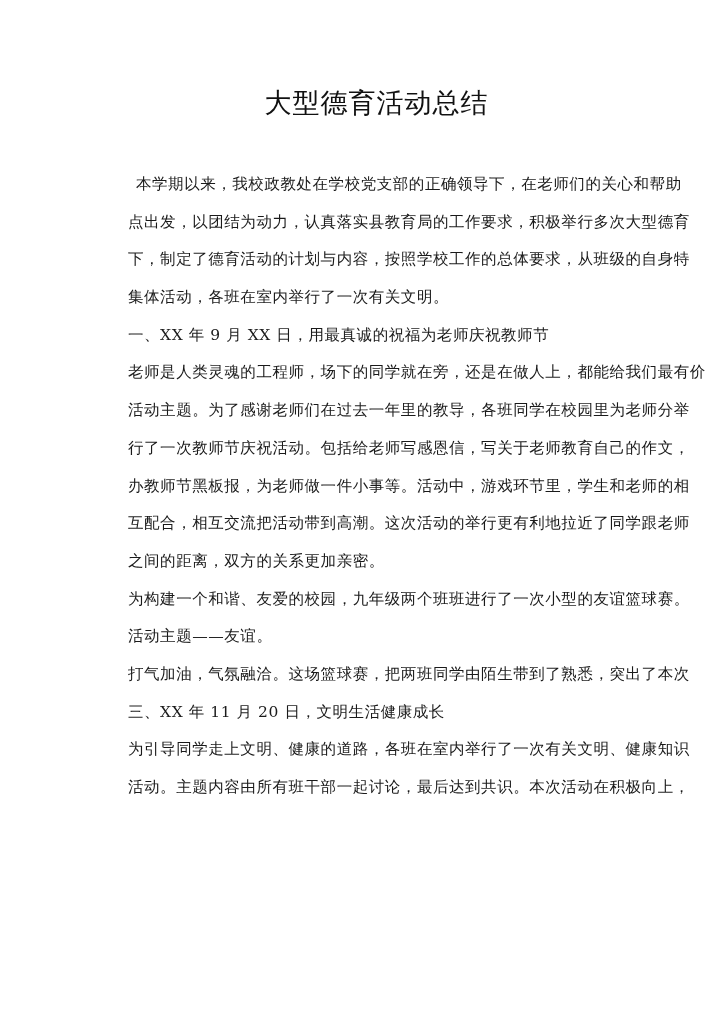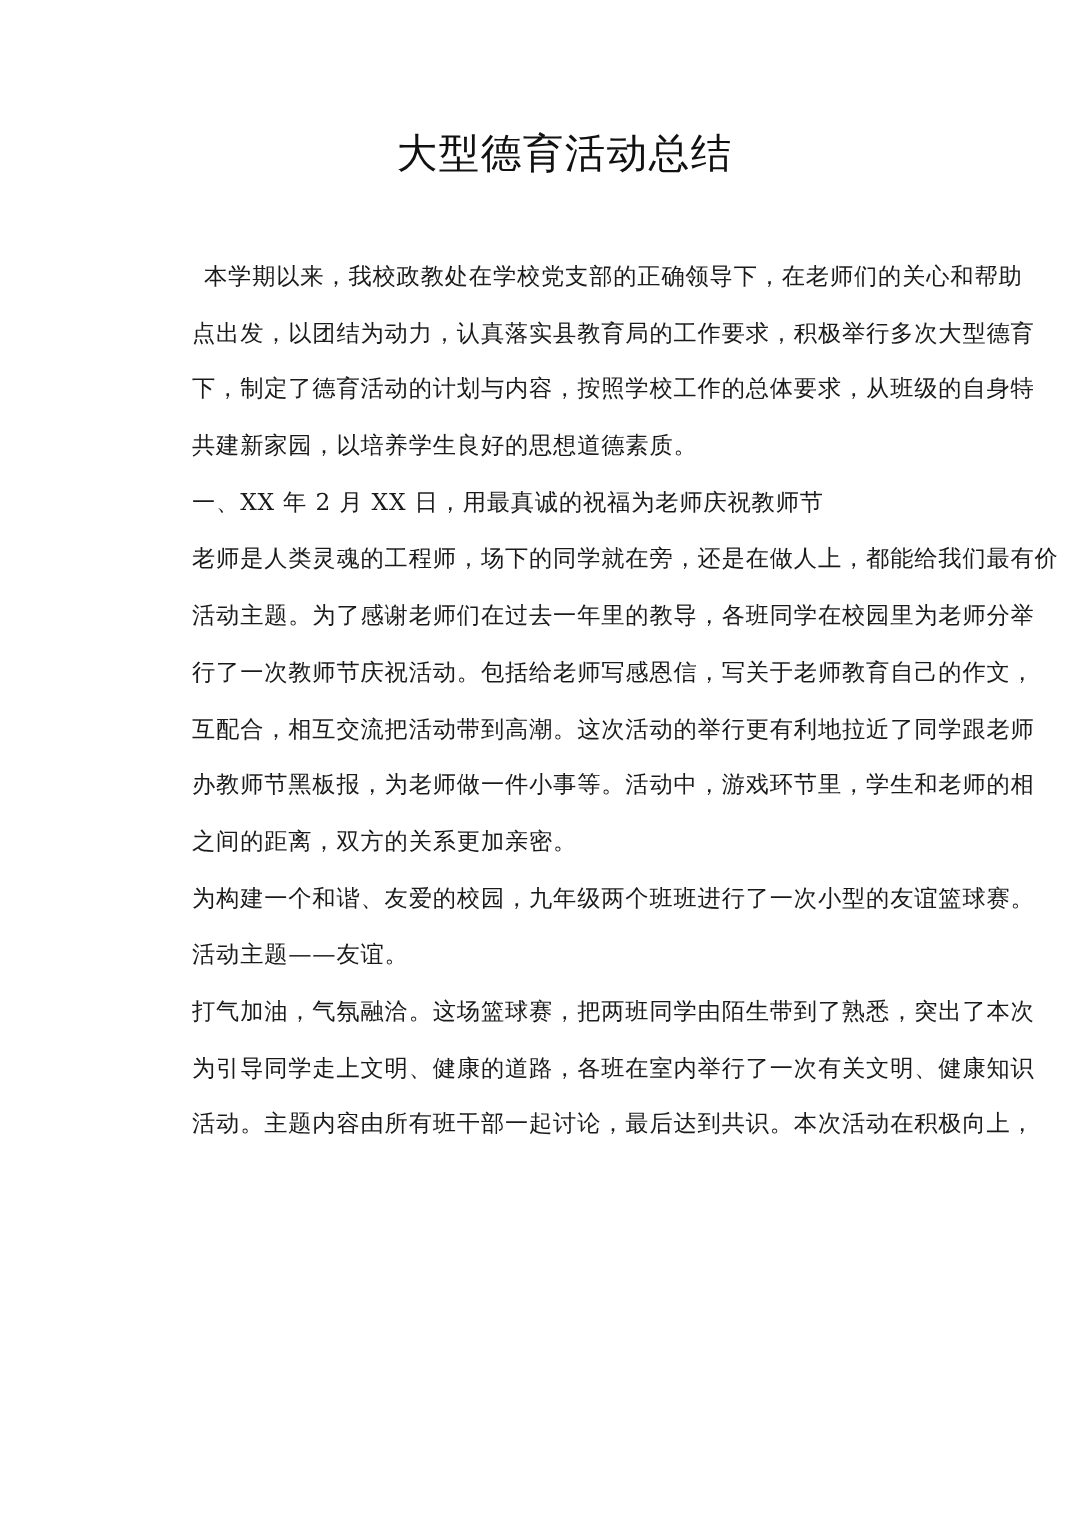--- a/index.html
+++ b/index.html
@@ -61,27 +61,28 @@
 </head>
 <body>
 
 <div class="page">
   <h1 class="title">大型德育活动总结</h1>
 
   <div class="body">
     <span class="line indent"> 本学期以来，我校政教处在学校党支部的正确领导下，在老师们的关心和帮助</span>
     <span class="line">点出发，以团结为动力，认真落实县教育局的工作要求，积极举行多次大型德育</span>
     <span class="line">下，制定了德育活动的计划与内容，按照学校工作的总体要求，从班级的自身特</span>
-    <span class="line">共建新家园，以培养学生良好的思想道德素质。</span>
-    <span class="line">一、XX 年 2 月 XX 日，用最真诚的祝福为老师庆祝教师节</span>
+    <span class="line">集体活动，各班在室内举行了一次有关文明。</span>
+    <span class="line">一、XX 年 9 月 XX 日，用最真诚的祝福为老师庆祝教师节</span>
     <span class="line">老师是人类灵魂的工程师，场下的同学就在旁，还是在做人上，都能给我们最有价</span>
     <span class="line">活动主题。为了感谢老师们在过去一年里的教导，各班同学在校园里为老师分举</span>
     <span class="line">行了一次教师节庆祝活动。包括给老师写感恩信，写关于老师教育自己的作文，</span>
+    <span class="line">办教师节黑板报，为老师做一件小事等。活动中，游戏环节里，学生和老师的相</span>
     <span class="line">互配合，相互交流把活动带到高潮。这次活动的举行更有利地拉近了同学跟老师</span>
-    <span class="line">办教师节黑板报，为老师做一件小事等。活动中，游戏环节里，学生和老师的相</span>
     <span class="line">之间的距离，双方的关系更加亲密。</span>
     <span class="line">为构建一个和谐、友爱的校园，九年级两个班班进行了一次小型的友谊篮球赛。</span>
     <span class="line">活动主题——友谊。</span>
     <span class="line">打气加油，气氛融洽。这场篮球赛，把两班同学由陌生带到了熟悉，突出了本次</span>
+    <span class="line">三、XX 年 11 月 20 日，文明生活健康成长</span>
     <span class="line">为引导同学走上文明、健康的道路，各班在室内举行了一次有关文明、健康知识</span>
     <span class="line">活动。主题内容由所有班干部一起讨论，最后达到共识。本次活动在积极向上，</span>
   </div>
 </div>
 
 </body></html>

